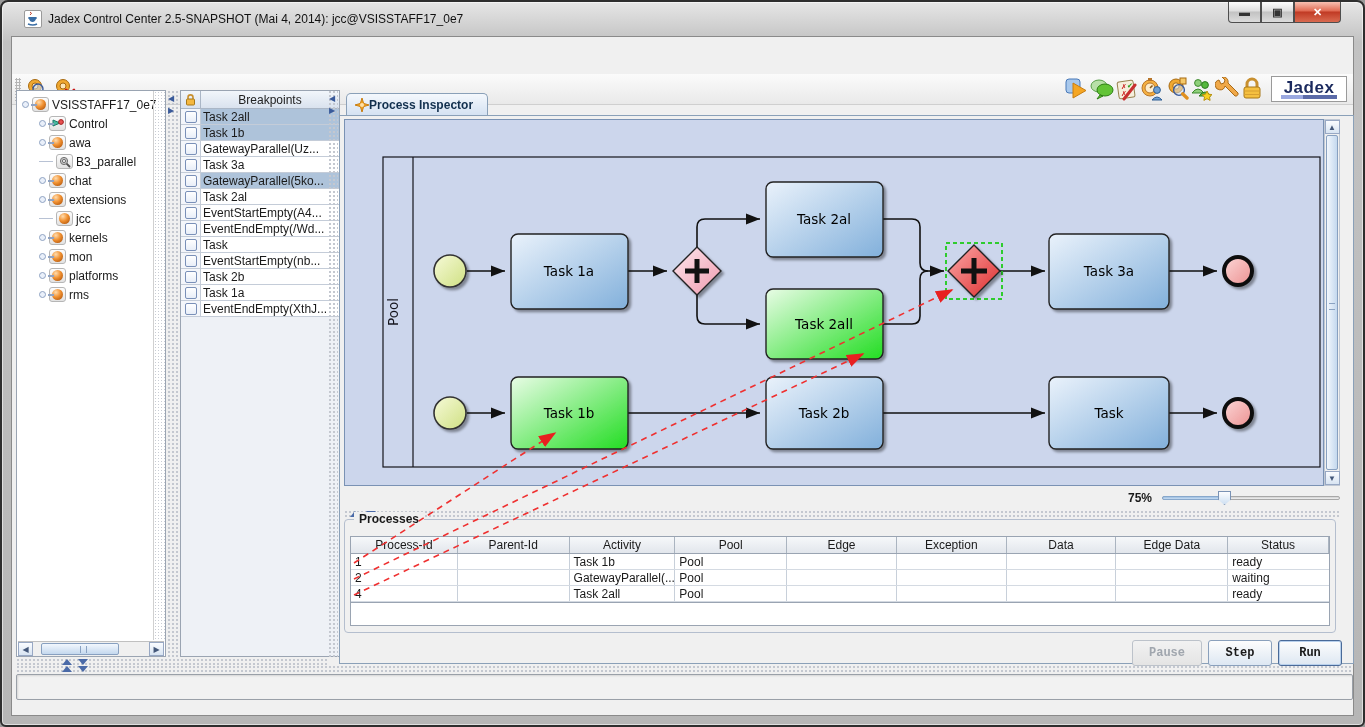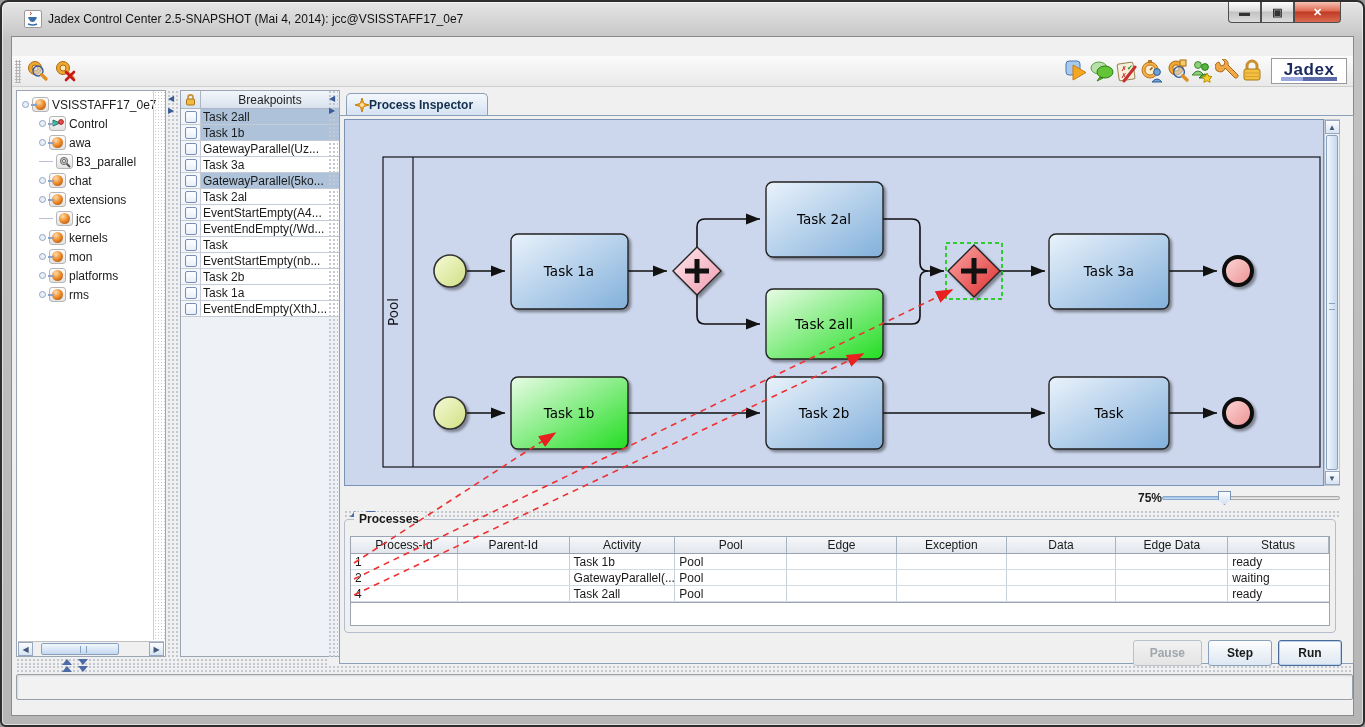--- a/index.html
+++ b/index.html
@@ -21,21 +21,21 @@
   .wbtn{width:33px;height:21px;border:1px solid #4e4e4e;border-top:none;
     background:linear-gradient(180deg,#fdfdfd,#dedede 45%,#c2c2c2 50%,#dcdcdc);
     display:flex;align-items:center;justify-content:center;color:#333;font-weight:bold;font-size:11px;}
   .wbtn.min{border-radius:0 0 0 4px;}
   .wbtn.close{width:47px;border-radius:0 0 4px 0;
     background:linear-gradient(180deg,#f7c0b2,#e06a52 45%,#c03a24 50%,#d96a50);color:#fff;}
   
   .client{left:9px;right:9px;top:34px;bottom:9px;background:#f0f0f0;border:1px solid #8a8a8a;}
   .menubar{left:10px;right:10px;top:35px;height:22px;background:#f4f4f4;border-bottom:1px solid #dadada;display:flex;align-items:center;gap:18px;padding-left:12px;font-weight:bold;}
   .menu-item{cursor:default;}
-  .toolbar{left:10px;right:10px;top:54px;height:31px;background:linear-gradient(180deg,#fbfbfb,#e9e9e9);border-bottom:1px solid #cfcfcf;}
+  .toolbar{left:10px;right:10px;top:72px;height:31px;background:linear-gradient(180deg,#fbfbfb,#e9e9e9);border-bottom:1px solid #cfcfcf;}
   .grip{left:3px;top:4px;width:6px;height:23px;background-image:radial-gradient(#b5b5b5 1px,transparent 1.2px);background-size:3px 3px;}
   .tbicon{top:3px;width:24px;height:24px;}
   .logo-box{right:6px;top:2px;width:76px;height:26px;background:#fff;border:1px solid #9a9a9a;display:flex;flex-direction:column;align-items:center;justify-content:center;}
   .logo-text{font-weight:800;font-size:17px;color:#1b2a5e;letter-spacing:.5px;line-height:15px;font-family:"Liberation Sans",sans-serif;}
   .logo-bar{width:56px;height:4px;background:linear-gradient(90deg,#9aa8e0 0 40%,#5a6aa8 40% 100%);}
   
   .tree-panel{left:14px;top:88px;width:150px;height:567px;background:#fff;border:1px solid #9aa4b2;}
   .tree-vtrack{right:0;top:0;width:12px;bottom:16px;background-image:radial-gradient(#c8ccd4 .8px,transparent 1px);background-size:3px 3px;border-left:1px solid #d0d0d0;}
   .tree-rows{left:2px;top:4px;right:14px;}
   .tree-row{display:flex;align-items:center;height:19px;gap:3px;white-space:nowrap;}
@@ -68,41 +68,41 @@
   .bp-row.sel .bp-label{background:#aec3da;}
   
   .tab{left:344px;top:91px;height:23px;padding:0 14px 0 8px;display:flex;align-items:center;gap:0;
     background:linear-gradient(180deg,#f4f8fd,#d3e1f2);border:1px solid #8aa0b8;border-bottom:none;border-radius:5px 5px 0 0;font-weight:bold;color:#12304e;}
   .tab-content{left:337px;top:113px;width:1015px;height:549px;background:#f0f0f0;border:1px solid #8aa0b8;}
   
   .dg-viewport{left:342px;top:117px;width:980px;height:367px;border:1px solid #7a92b4;background:#ccd6ec;overflow:hidden;}
   .vscroll{left:1322px;top:117px;width:16px;height:367px;background:#f0f0f0;border:1px solid #c0c8d4;display:flex;flex-direction:column;align-items:center;}
   .vthumb{width:12px;flex:1;margin:1px 0;border:1px solid #88a0c0;border-radius:2px;background:linear-gradient(90deg,#f2f7fd,#c4d8ee);position:relative;}
   .vthumb::after{content:"";position:absolute;top:50%;left:2px;width:6px;height:5px;border-top:1px solid #8aa2c2;border-bottom:1px solid #8aa2c2;}
-  .zoom-row{left:342px;top:486px;width:996px;height:20px;display:flex;align-items:center;justify-content:flex-end;}
+  .zoom-row{left:342px;top:486px;width:996px;height:20px;display:flex;align-items:center;justify-content:flex-end;gap:10px;}
   .zoom-label{font-weight:bold;}
   .slider{width:178px;height:14px;position:relative;}
   .slider .track{position:absolute;left:0;right:0;top:5px;height:4px;background:linear-gradient(#d2d2d2,#f0f0f0);border:1px solid #a8a8a8;border-radius:2px;}
   .slider .fill{position:absolute;left:0;top:5px;width:62px;height:4px;background:linear-gradient(#9ec0e2,#c8dcf2);border:1px solid #88a8cc;border-radius:2px;}
   .slider .thumb{position:absolute;left:56px;top:0;width:13px;height:14px;background:linear-gradient(180deg,#fcfdff,#cfe0f2);border:1px solid #7a92b4;clip-path:polygon(0 0,100% 0,100% 60%,50% 100%,0 60%);}
   
   .proc-group{left:342px;top:517px;width:992px;height:114px;border:1px solid #b4bece;border-radius:4px;background:#f0f0f0;}
   .proc-title{left:352px;top:510px;background:#f0f0f0;padding:0 5px;font-weight:bold;}
   .proc-table{left:348px;top:534px;width:980px;border:1px solid #9aa4b2;background:#fff;}
   .pt-row{display:flex;height:16px;border-bottom:1px solid #d4dae2;}
   .pt-row.hdr{height:17px;background:linear-gradient(180deg,#f6f8fa,#e2e6ec);border-bottom:1px solid #9aa4b2;}
   .pt-cell{border-right:1px solid #c8d0da;padding:1px 4px;white-space:nowrap;overflow:hidden;}
   .pt-row.hdr .pt-cell{text-align:center;border-right:1px solid #aab4c0;}
   .c0{width:107px;}.c1{width:112px;}.c2{width:106px;}.c3{width:112px;}.c4{width:110px;}
   .c5{width:110px;}.c6{width:110px;}.c7{width:112px;}.c8{width:101px;border-right:none;}
   .proc-viewport{left:348px;top:534px;width:980px;height:90px;border:1px solid #9aa4b2;background:#fff;z-index:-1;}
   
   .btn-row{left:342px;top:638px;width:998px;height:26px;display:flex;justify-content:flex-end;gap:6px;}
   .btn{min-width:64px;height:26px;padding:9px 16px;display:flex;align-items:center;justify-content:center;font-weight:bold;
-    background:linear-gradient(180deg,#fdfdfd,#dde7f2);border:1px solid #8aa0bc;border-radius:3px;}
+    background:linear-gradient(180deg,#fdfdfd,#dde7f2);border:1px solid #8aa0bc;border-radius:3px;font-family:Liberation Mono, monospace;}
   .btn.disabled{color:#a0a6ae;background:linear-gradient(180deg,#f2f2f2,#e4e4e4);border-color:#bcc2ca;}
   .btn.default{border-color:#4a6a98;box-shadow:inset 0 0 0 1px #b8d0ec;}
   
   .statusbar{left:14px;top:672px;width:1337px;height:26px;background:#f2f2f2;border:1px solid #9aa0a8;border-radius:2px;box-shadow:inset 1px 1px 2px rgba(0,0,0,.12);}
   
   .overlay{left:0;top:0;width:1365px;height:727px;pointer-events:none;z-index:60;}
 </style>
 </head>
 <body>
 

